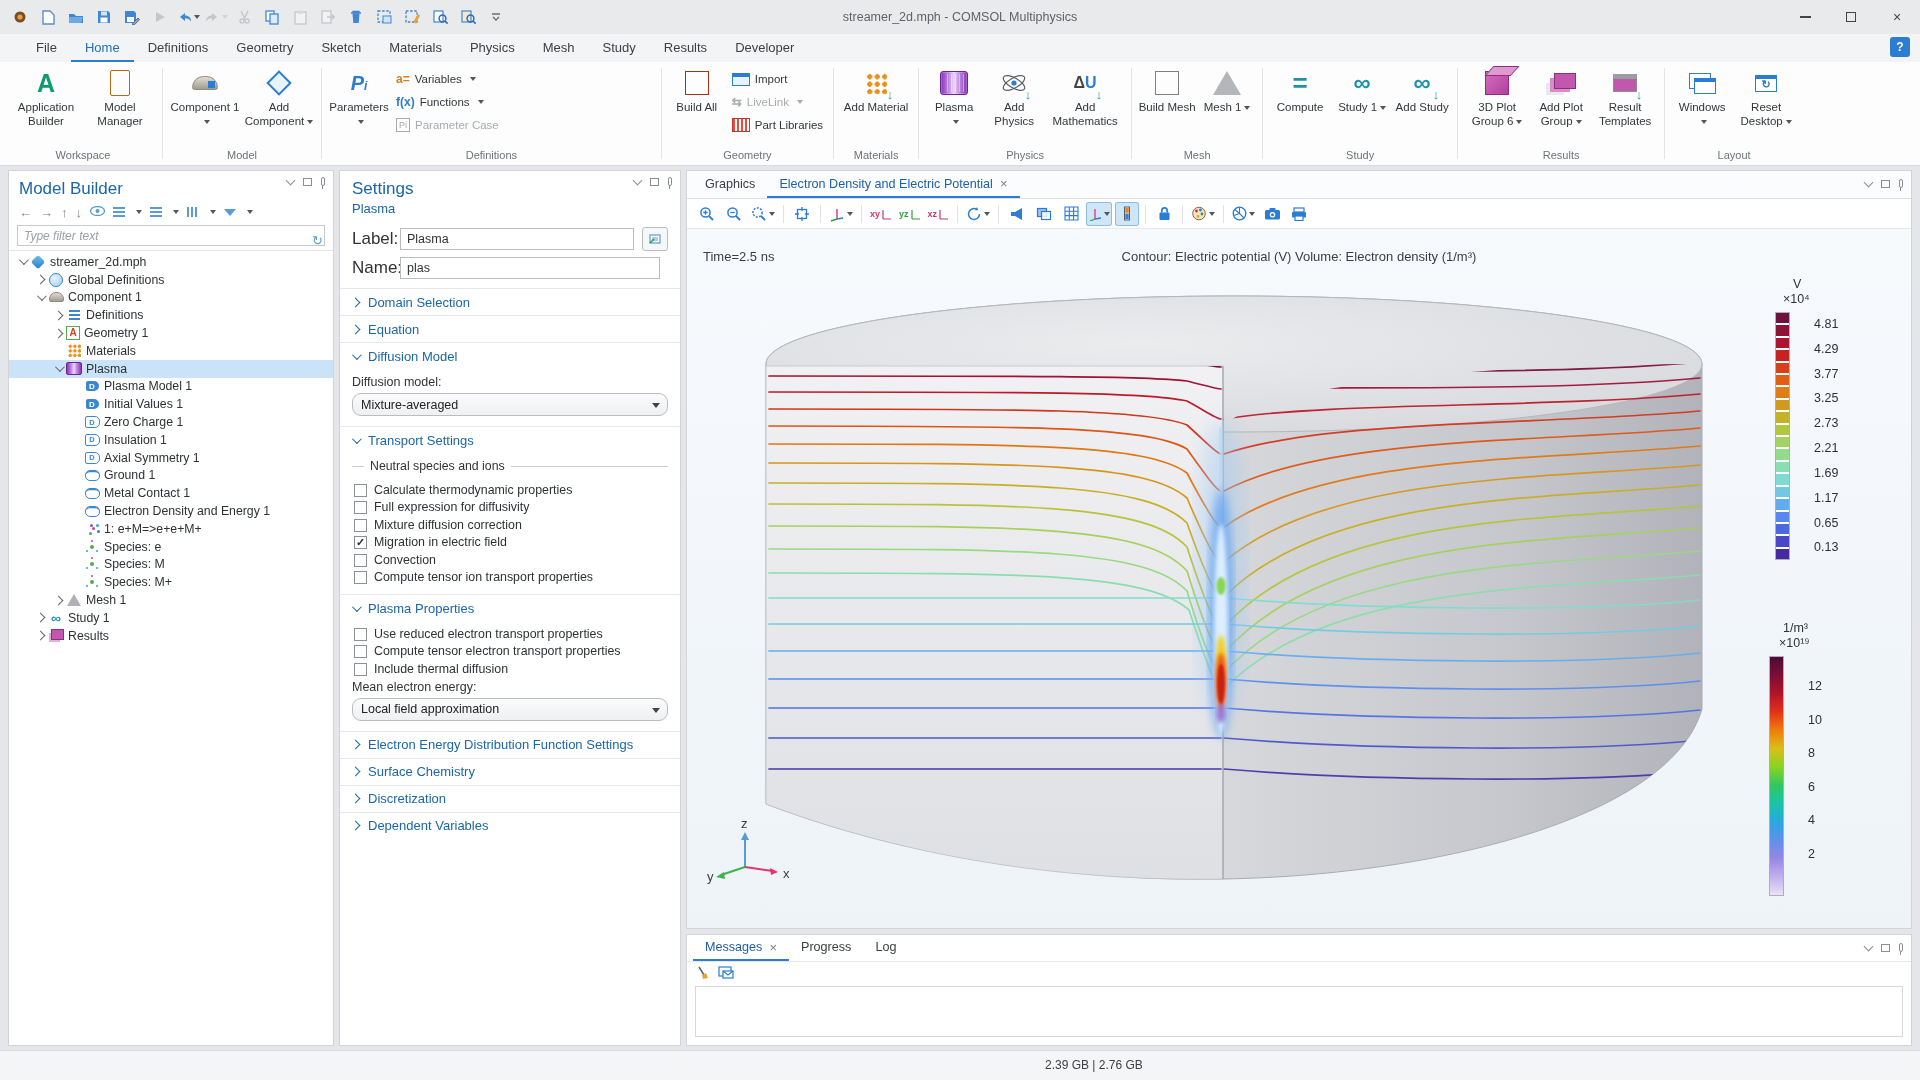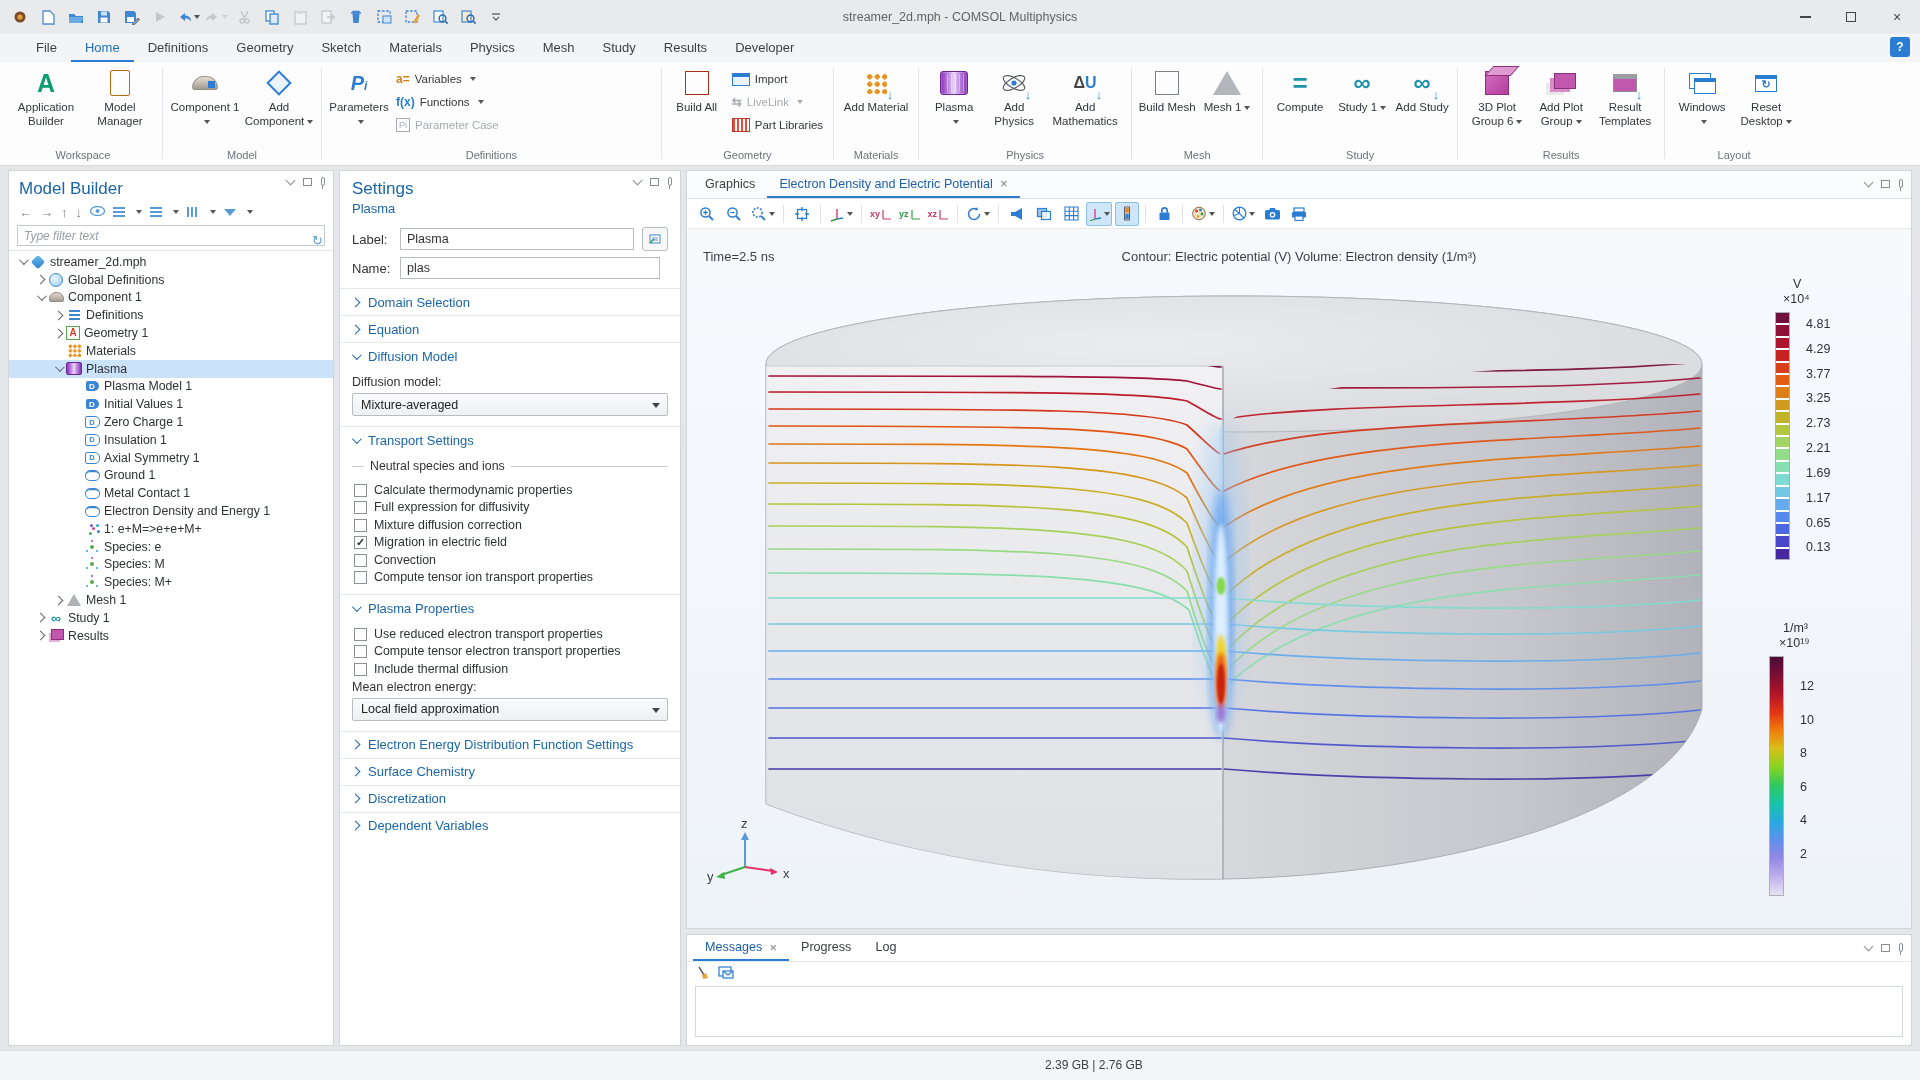--- a/index.html
+++ b/index.html
@@ -128,30 +128,30 @@
       box-shadow:5px 4px 0 -1px #30a0d8, -5px 4px 0 -1px #30a0d8, 0 -6px 0 -1px #d04090; }
   [data-icon="mesh-icon"]::before { content:""; width:0; height:0; border-left:7px solid transparent; border-right:7px solid transparent; border-bottom:12px solid #aeb2b6; }
   [data-icon="study-icon"]::before { content:"\221E"; color:#1e93a8; font-size:14px; font-weight:bold; }
   [data-icon="results-icon"]::before { content:""; width:11px; height:9px; background:#c258ae; border:1px solid #8d2f7c; box-shadow:-3px 3px 0 -1px #e2b2d8; margin-left:3px; margin-bottom:2px; }
 
   
   .settings { width:342px; flex:0 0 auto; display:flex; flex-direction:column; overflow:hidden; }
   .set-title { font-size:17px; color:#1a66a8; padding:8px 12px 0 12px; }
   .set-sub { font-size:13px; color:#1a66a8; padding:2px 12px 8px 12px; }
   .fieldrow { display:flex; align-items:center; padding:3px 12px; gap:8px; }
-  .flabel { width:40px; font-size:13px; color:#333; }
+  .flabel { width:40px; font-size:17px; color:#333; }
   .finput { flex:1; height:22px; border:1px solid #b9bdc2; padding:0 6px; font-size:12.5px; color:#333; font-family:inherit; outline:none; background:#fff; }
   .renbtn { width:26px; height:24px; border:1px solid #b9bdc2; border-radius:3px; background:#f6f7f8; display:flex; align-items:center; justify-content:center; }
   .sect { border-top:1px solid #e6e8ea; }
   .sect-h { display:flex; align-items:center; gap:9px; height:26px; padding-left:12px; color:#1a66a8; font-size:13px; }
   .bchev { width:7px; height:7px; border-right:1.6px solid #1a66a8; border-bottom:1.6px solid #1a66a8; transform:rotate(-45deg); flex:0 0 auto; }
   .sect.open .bchev { transform:rotate(45deg) translateY(-2px); }
   .sect-b { padding:2px 12px 10px 12px; }
   .slabel { font-size:12.5px; color:#333; margin:4px 0 4px 0; }
-  .select { height:23px; border:1px solid #b9bdc2; background:linear-gradient(#fbfbfc,#eef0f2); display:flex; align-items:center; padding:0 8px; position:relative; border-radius:2px; }
+  .select { height:23px; border:1px solid #b9bdc2; background:linear-gradient(#fbfbfc,#eef0f2); display:flex; align-items:center; padding:0 8px; position:relative; border-radius:9px; }
   .select .sval { font-size:12.5px; color:#222; }
   .select .scaret { position:absolute; right:7px; top:9px; width:0; height:0; border-left:4px solid transparent; border-right:4px solid transparent; border-top:5px solid #444; }
   .grpline { display:flex; align-items:center; gap:6px; color:#333; font-size:12.3px; margin:4px 0 6px 0; }
   .grpline::before { content:""; width:12px; height:1px; background:#c9cdd1; }
   .grpline::after { content:""; flex:1; height:1px; background:#c9cdd1; }
   .check-row { display:flex; align-items:flex-end; gap:7px; height:17.5px; padding-left:2px; }
   .checkbox { width:13px; height:13px; border:1px solid #8d9196; background:#fff; display:flex; align-items:center; justify-content:center; font-size:11px; color:#2d3135; flex:0 0 auto; }
   .check-row[data-checked="true"] .checkbox::after { content:"\2713"; font-weight:bold; margin-top:-1px; }
   .check-label { font-size:12.4px; color:#2e3235; white-space:nowrap; }
 
@@ -170,21 +170,21 @@
   .tcaret { width:0; height:0; border-left:3.3px solid transparent; border-right:3.3px solid transparent; border-top:4px solid #555; }
   .plot { flex:1; position:relative; background:linear-gradient(#f7fafd,#eef3f8); min-height:0; overflow:hidden; }
   .plot-time { position:absolute; left:16px; top:20px; font-size:13px; color:#3a3e42; }
   .plot-title { position:absolute; left:0; right:0; top:20px; text-align:center; font-size:13px; color:#3a3e42; }
   .plot-svg { position:absolute; left:0; top:0; }
 
   
   .cbwrap { position:absolute; font-size:12.5px; color:#2e3235; }
   .cb-unit { text-align:center; margin-bottom:1px; }
   .cb-mult { text-align:center; margin-bottom:6px; }
-  .cbrow { display:flex; gap:16px; }
+  .cbrow { display:flex; gap:24px; }
   .cbar { width:15px; border:1px solid #aab0b6; display:flex; flex-direction:column; background:#fff; }
   .band { flex:1; margin-bottom:2px; }
   .band:last-child { margin-bottom:0; }
   .cbar.grad { border:1px solid #aab0b6; }
   .cbticks { display:flex; flex-direction:column; justify-content:space-between; }
   .cbticks div { line-height:1; }
 
   
   .messages { height:112px; flex:0 0 auto; display:flex; flex-direction:column; }
   .msg-tabs { height:27px; display:flex; align-items:stretch; padding-left:6px; border-bottom:1px solid #e6e8ea; position:relative; }

